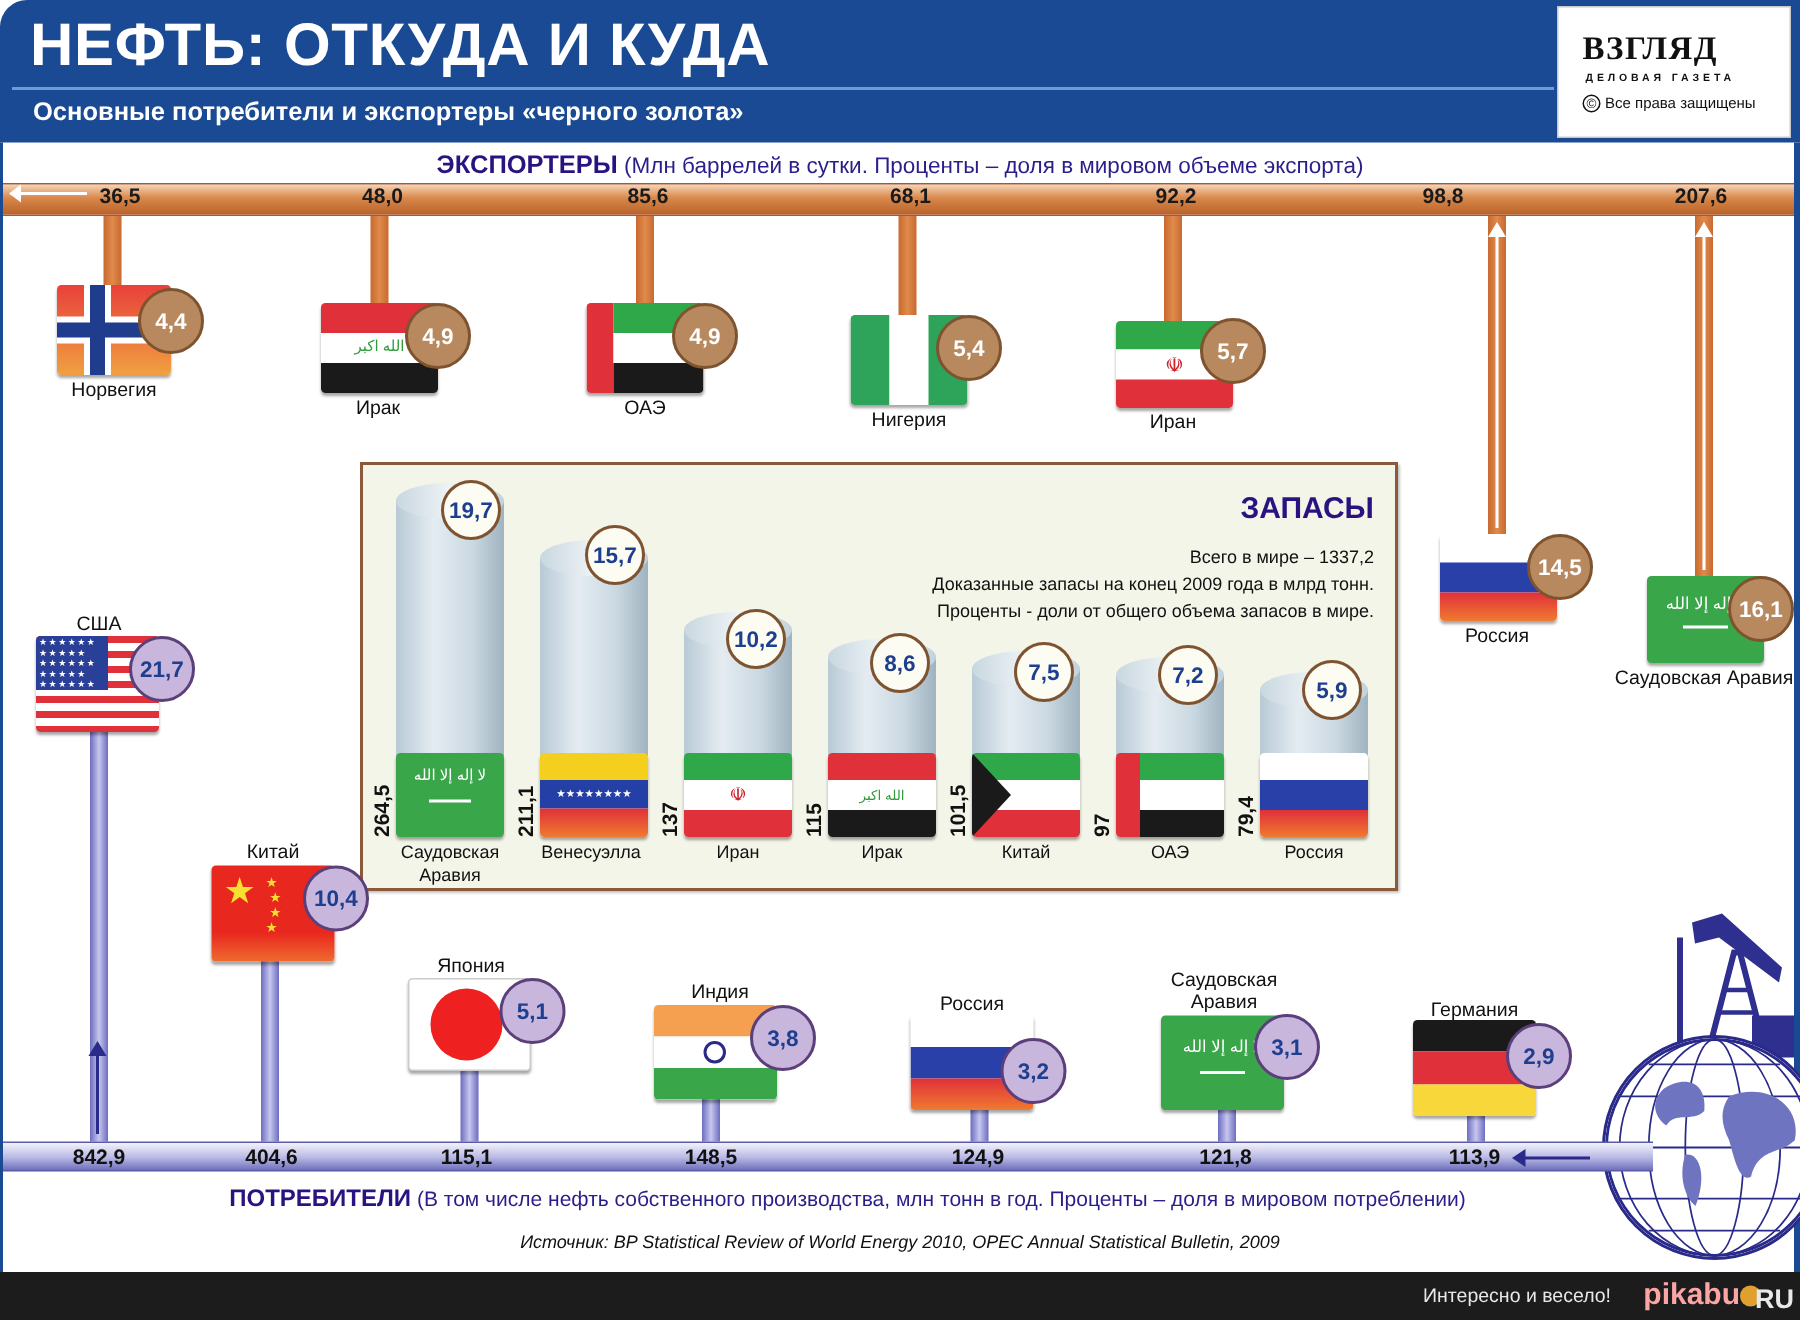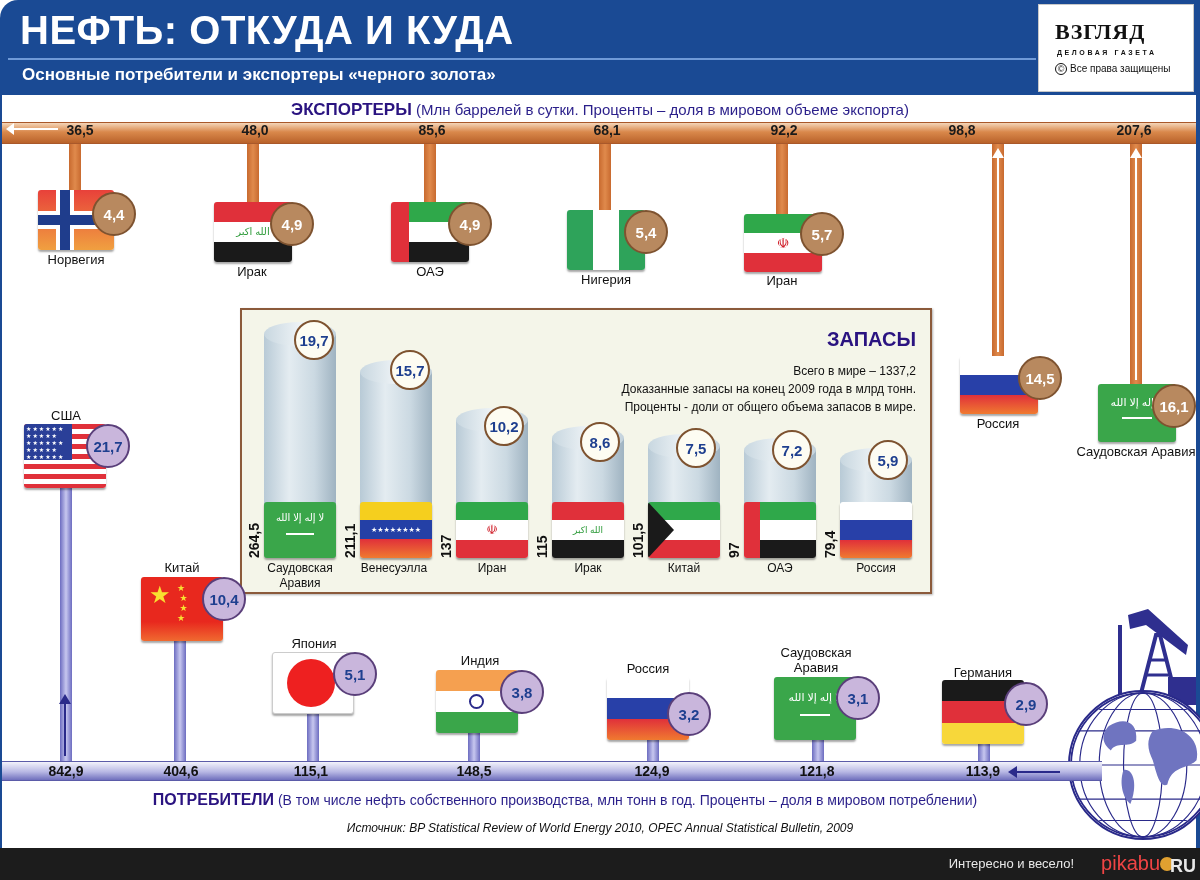--- a/index.html
+++ b/index.html
@@ -65,21 +65,21 @@
 
   .con-caption { position: absolute; left: 0; width: 1130px; top: 791px; text-align: center; font-size: 14px; color: #2a1f8a; }
   .con-caption b { font-size: 16px; color: #2a1380; }
   .source { position: absolute; left: 0; width: 1200px; top: 821px; text-align: center; font-size: 12px; font-style: italic; color: #111; }
 
   .globe { position: absolute; left: 1068px; top: 690px; width: 150px; height: 150px; border-radius: 50%; border: 2px solid #2a2a8a; background: #fff; overflow: hidden; }
   .rig { position: absolute; left: 1108px; top: 605px; }
 
   .footer { position: absolute; left: 0; top: 848px; width: 1200px; height: 32px; background: #1c1c1c; }
   .footer .slogan { position: absolute; right: 126px; top: 8px; color: #e8e8e8; font-size: 13px; }
-  .footer .pika { position: absolute; right: 40px; top: 4px; color: #ef4444; font-size: 20px; font-weight: normal; }
+  .footer .pika { position: absolute; right: 40px; top: 4px; color: #fca5a5; font-size: 20px; font-weight: bold; }
   .footer .pika-ball { position: absolute; right: 26px; top: 9px; width: 14px; height: 14px; border-radius: 50%; background: #e0a030; }
   .footer .ru { position: absolute; right: 4px; top: 8px; color: #e8e8e8; font-size: 18px; font-weight: bold; }
 </style>
 </head>
 <body>
 
 <div class="frame">
 
   <div class="header">
     <div class="title">НЕФТЬ: ОТКУДА И КУДА</div>

